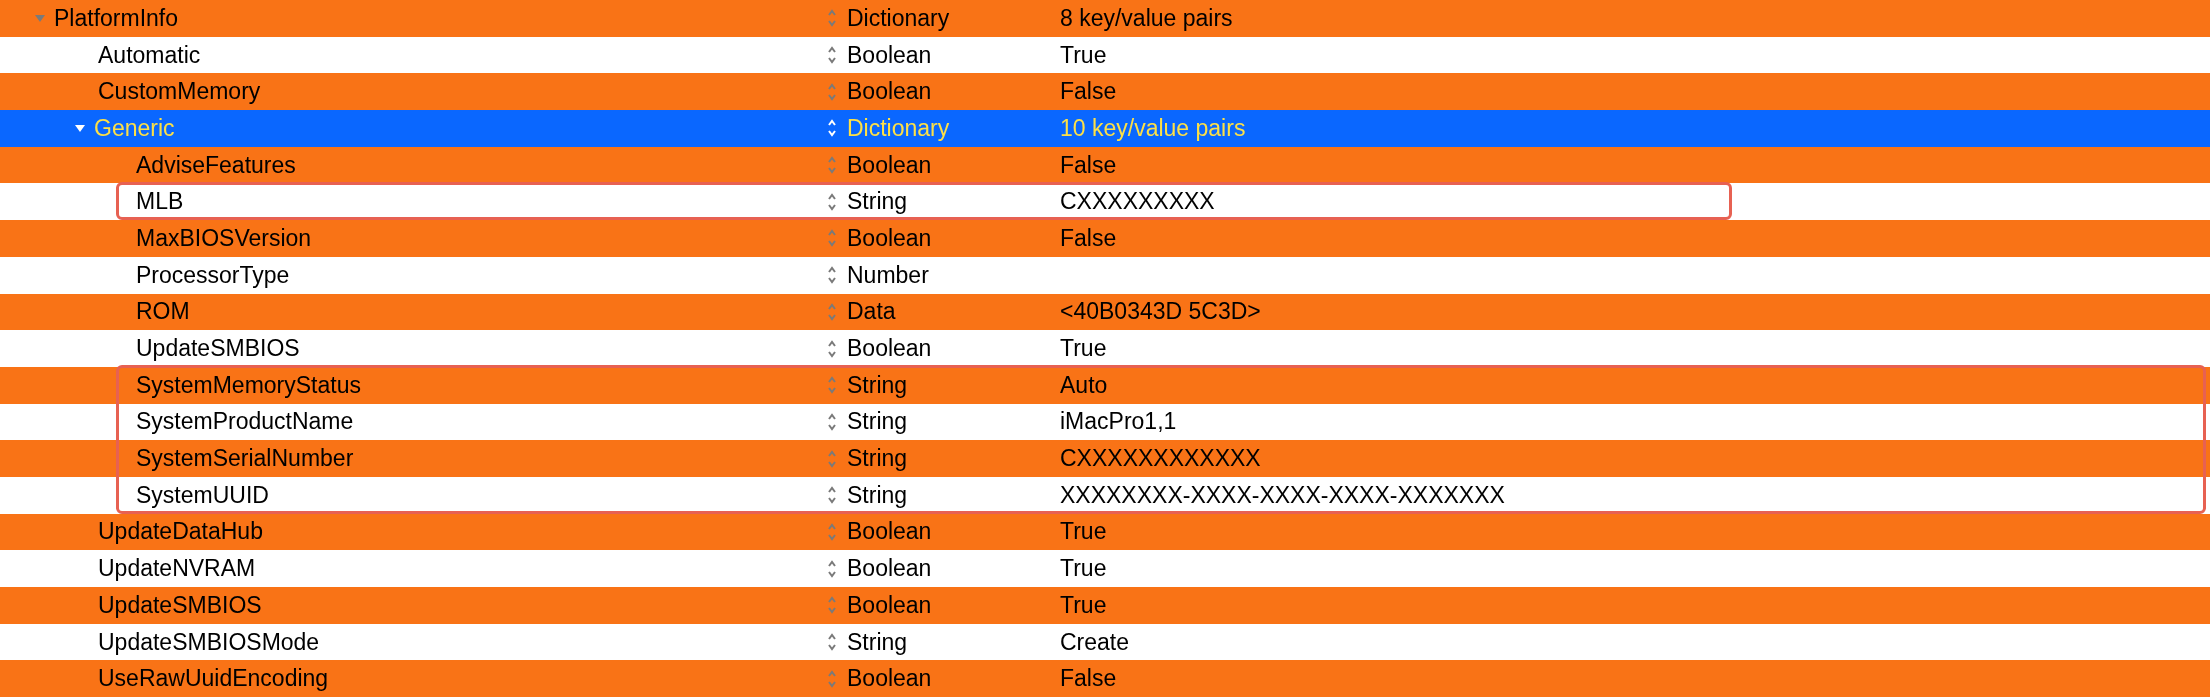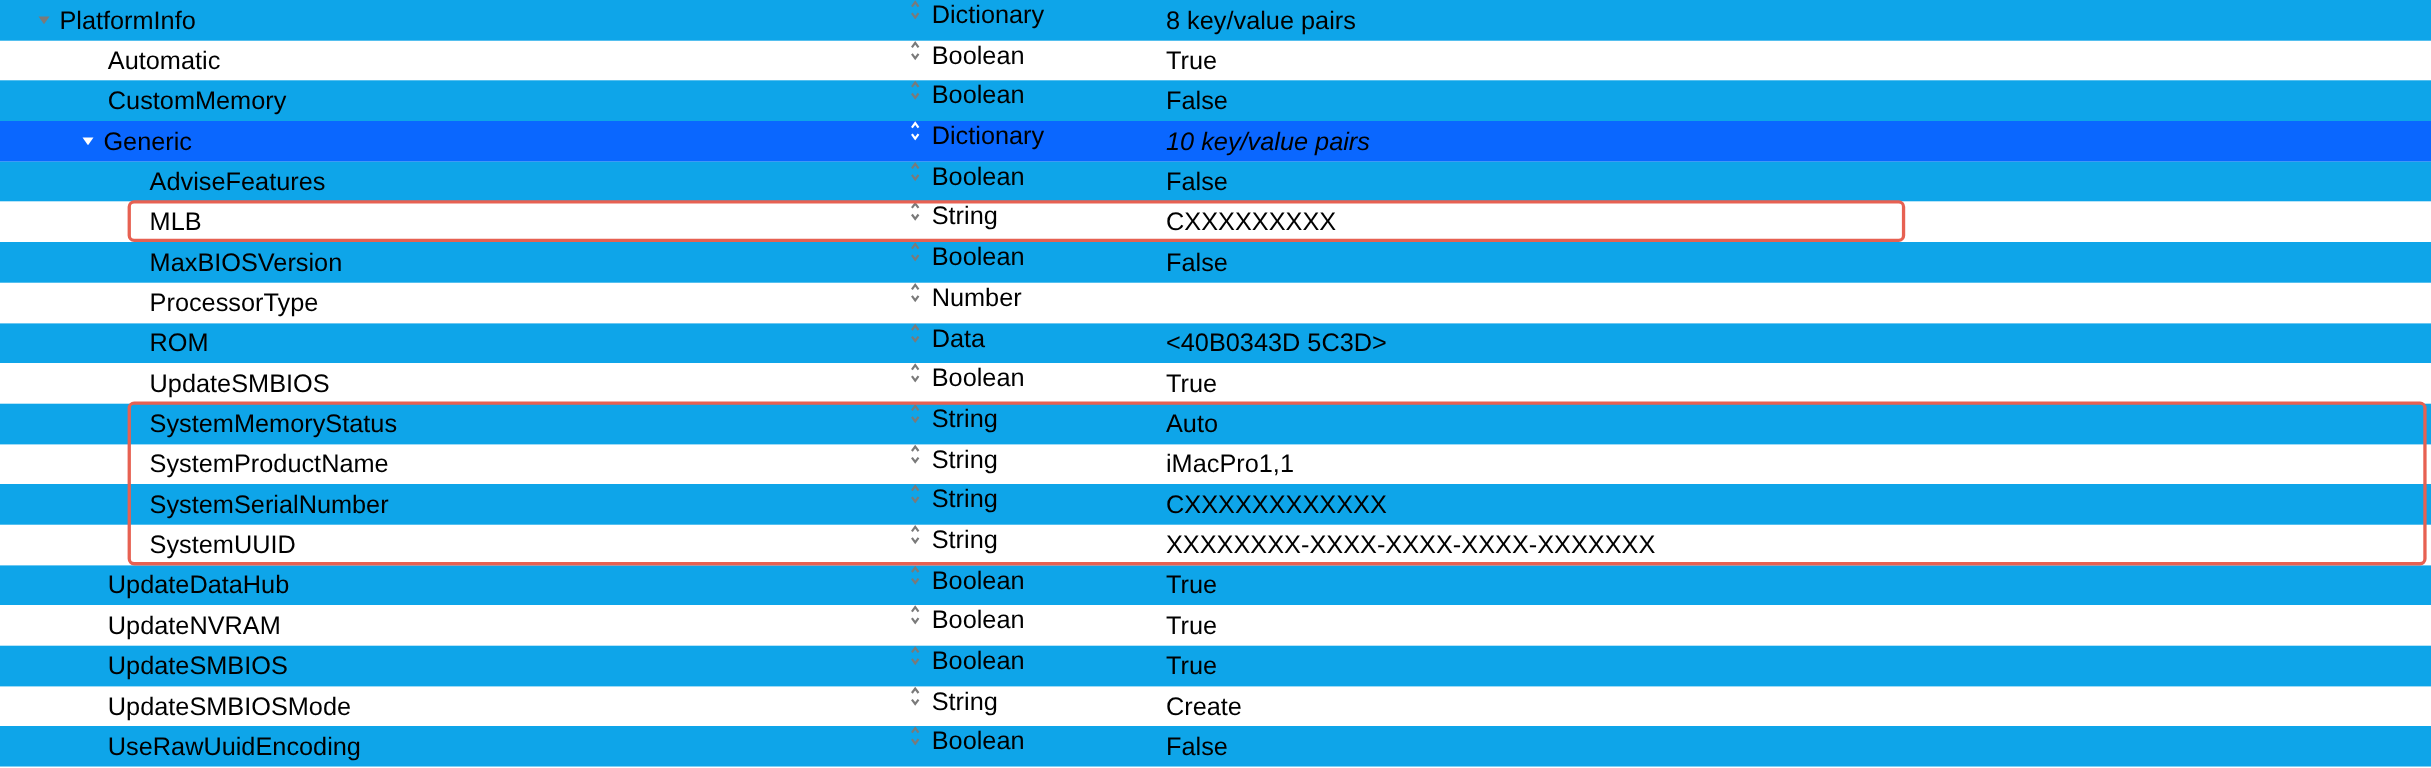--- a/index.html
+++ b/index.html
@@ -12,24 +12,24 @@
     background: #fff;
   }
   .tree { width: 100%; }
   .row {
     display: flex;
     align-items: center;
     height: 36.7px;
     white-space: nowrap;
     position: relative;
   }
-  .row.alt { background: #0ea5e9; }
-  .row.sel { background: #0a67ff; color: #000000; }
+  .row.alt { background: #f97316; }
+  .row.sel { background: #0a67ff; color: #fde047; }
   .key-col { width: 823px; display: flex; align-items: center; position: relative; height: 100%; }
-  .type-col { width: 189px; display: flex; align-items: flex-start; height: 100%; position: relative; }
+  .type-col { width: 189px; display: flex; align-items: center; height: 100%; position: relative; }
   .val-col { flex: 1 1 auto; display: flex; align-items: center; height: 100%; position: relative; }
   .disclosure {
     display: inline-flex; align-items: center; justify-content: center;
     width: 20px; height: 20px;
     margin-right: 4px;
   }
   .disclosure svg { display:block; }
   .chevron-down { fill: #7a7a7a; }
   .row.sel .chevron-down { fill: #fff; }
   .sort-icon {
@@ -123,21 +123,21 @@
       </div>
       <div class="type-col">
         <span class="sort-icon">
           <svg width="12" height="18" viewBox="0 0 12 18">
             <path class="sort-arrow" d="M3 6 L6 2 L9 6 M3 12 L6 16 L9 12"></path>
           </svg>
         </span>
         <span class="type-text">Dictionary</span>
       </div>
       <div class="val-col">
-        <span class="val-text" style="padding-left: 48px; font-style: italic;">10 key/value pairs</span>
+        <span class="val-text" style="padding-left: 48px;">10 key/value pairs</span>
       </div>
     </div>
     <div class="row alt">
       <div class="key-col">
         <span class="indent" style="width: 136px;"></span>
         <span class="key-text">AdviseFeatures</span>
       </div>
       <div class="type-col">
         <span class="sort-icon">
           <svg width="12" height="18" viewBox="0 0 12 18">

